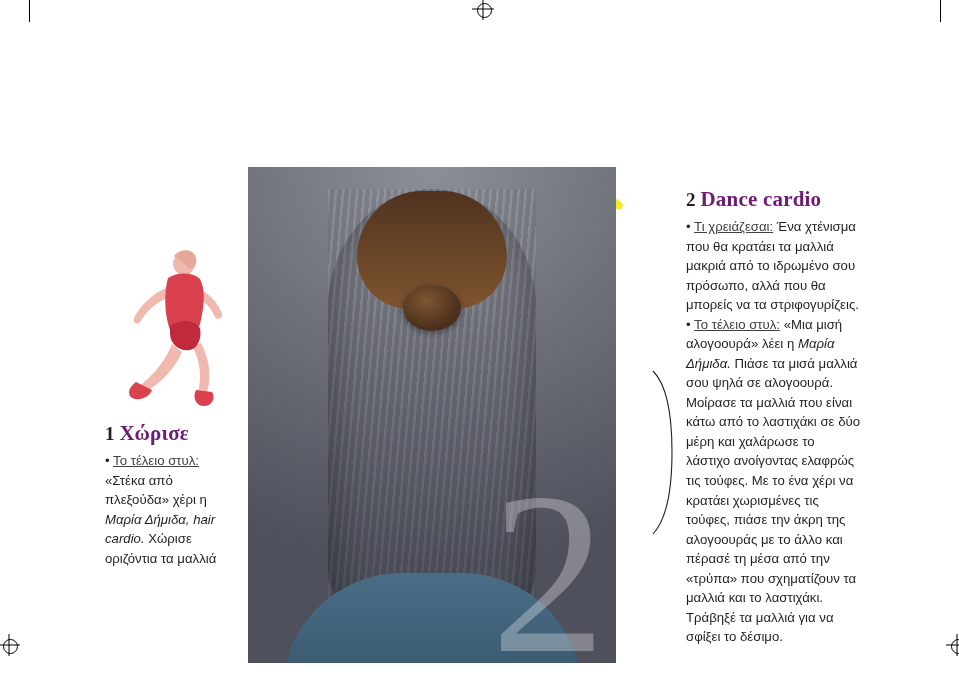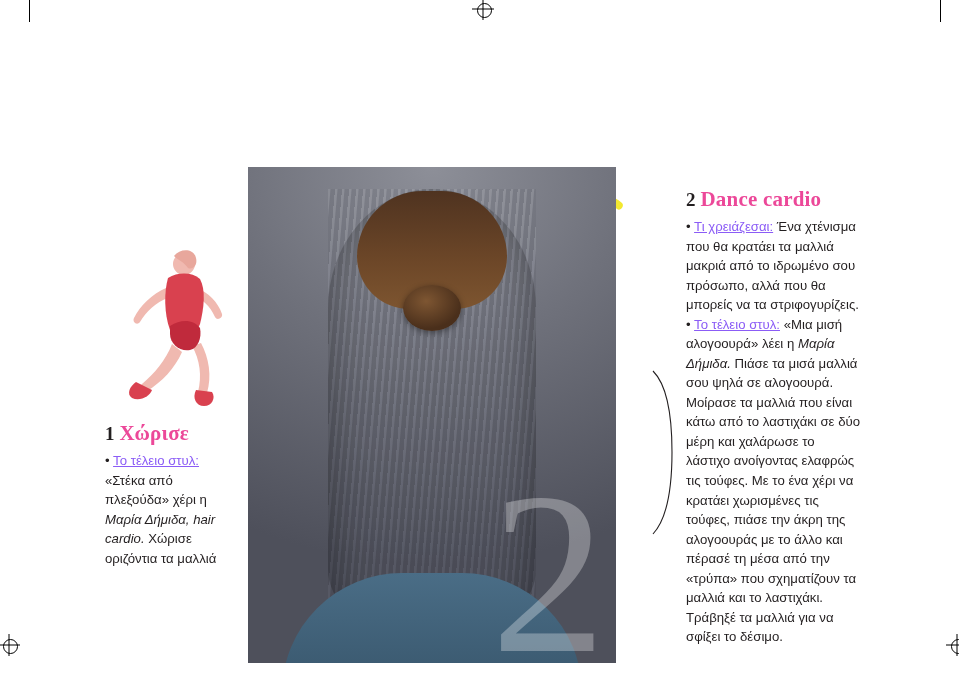--- a/index.html
+++ b/index.html
@@ -207,32 +207,32 @@
     line-height: 1.1;
     margin: 0 0 6px 0;
     white-space: nowrap;
   }
   .heading .num {
     color: #231f20;
     font-size: 19px;
     margin-right: 5px;
   }
   .heading .word {
-    color: #ec4899;
+    color: #701a75;
     letter-spacing: .2px;
   }
   .para {
     margin: 0;
     text-align: left;
   }
   .lead-dot {
     color: #231f20;
   }
   .label {
-    color: #8b5cf6;
+    color: #404040;
     text-decoration: underline;
     font-weight: 400;
   }
   .it {
     font-style: italic;
   }
   .clip-left {
     
     overflow: hidden;
     height: 240px;

